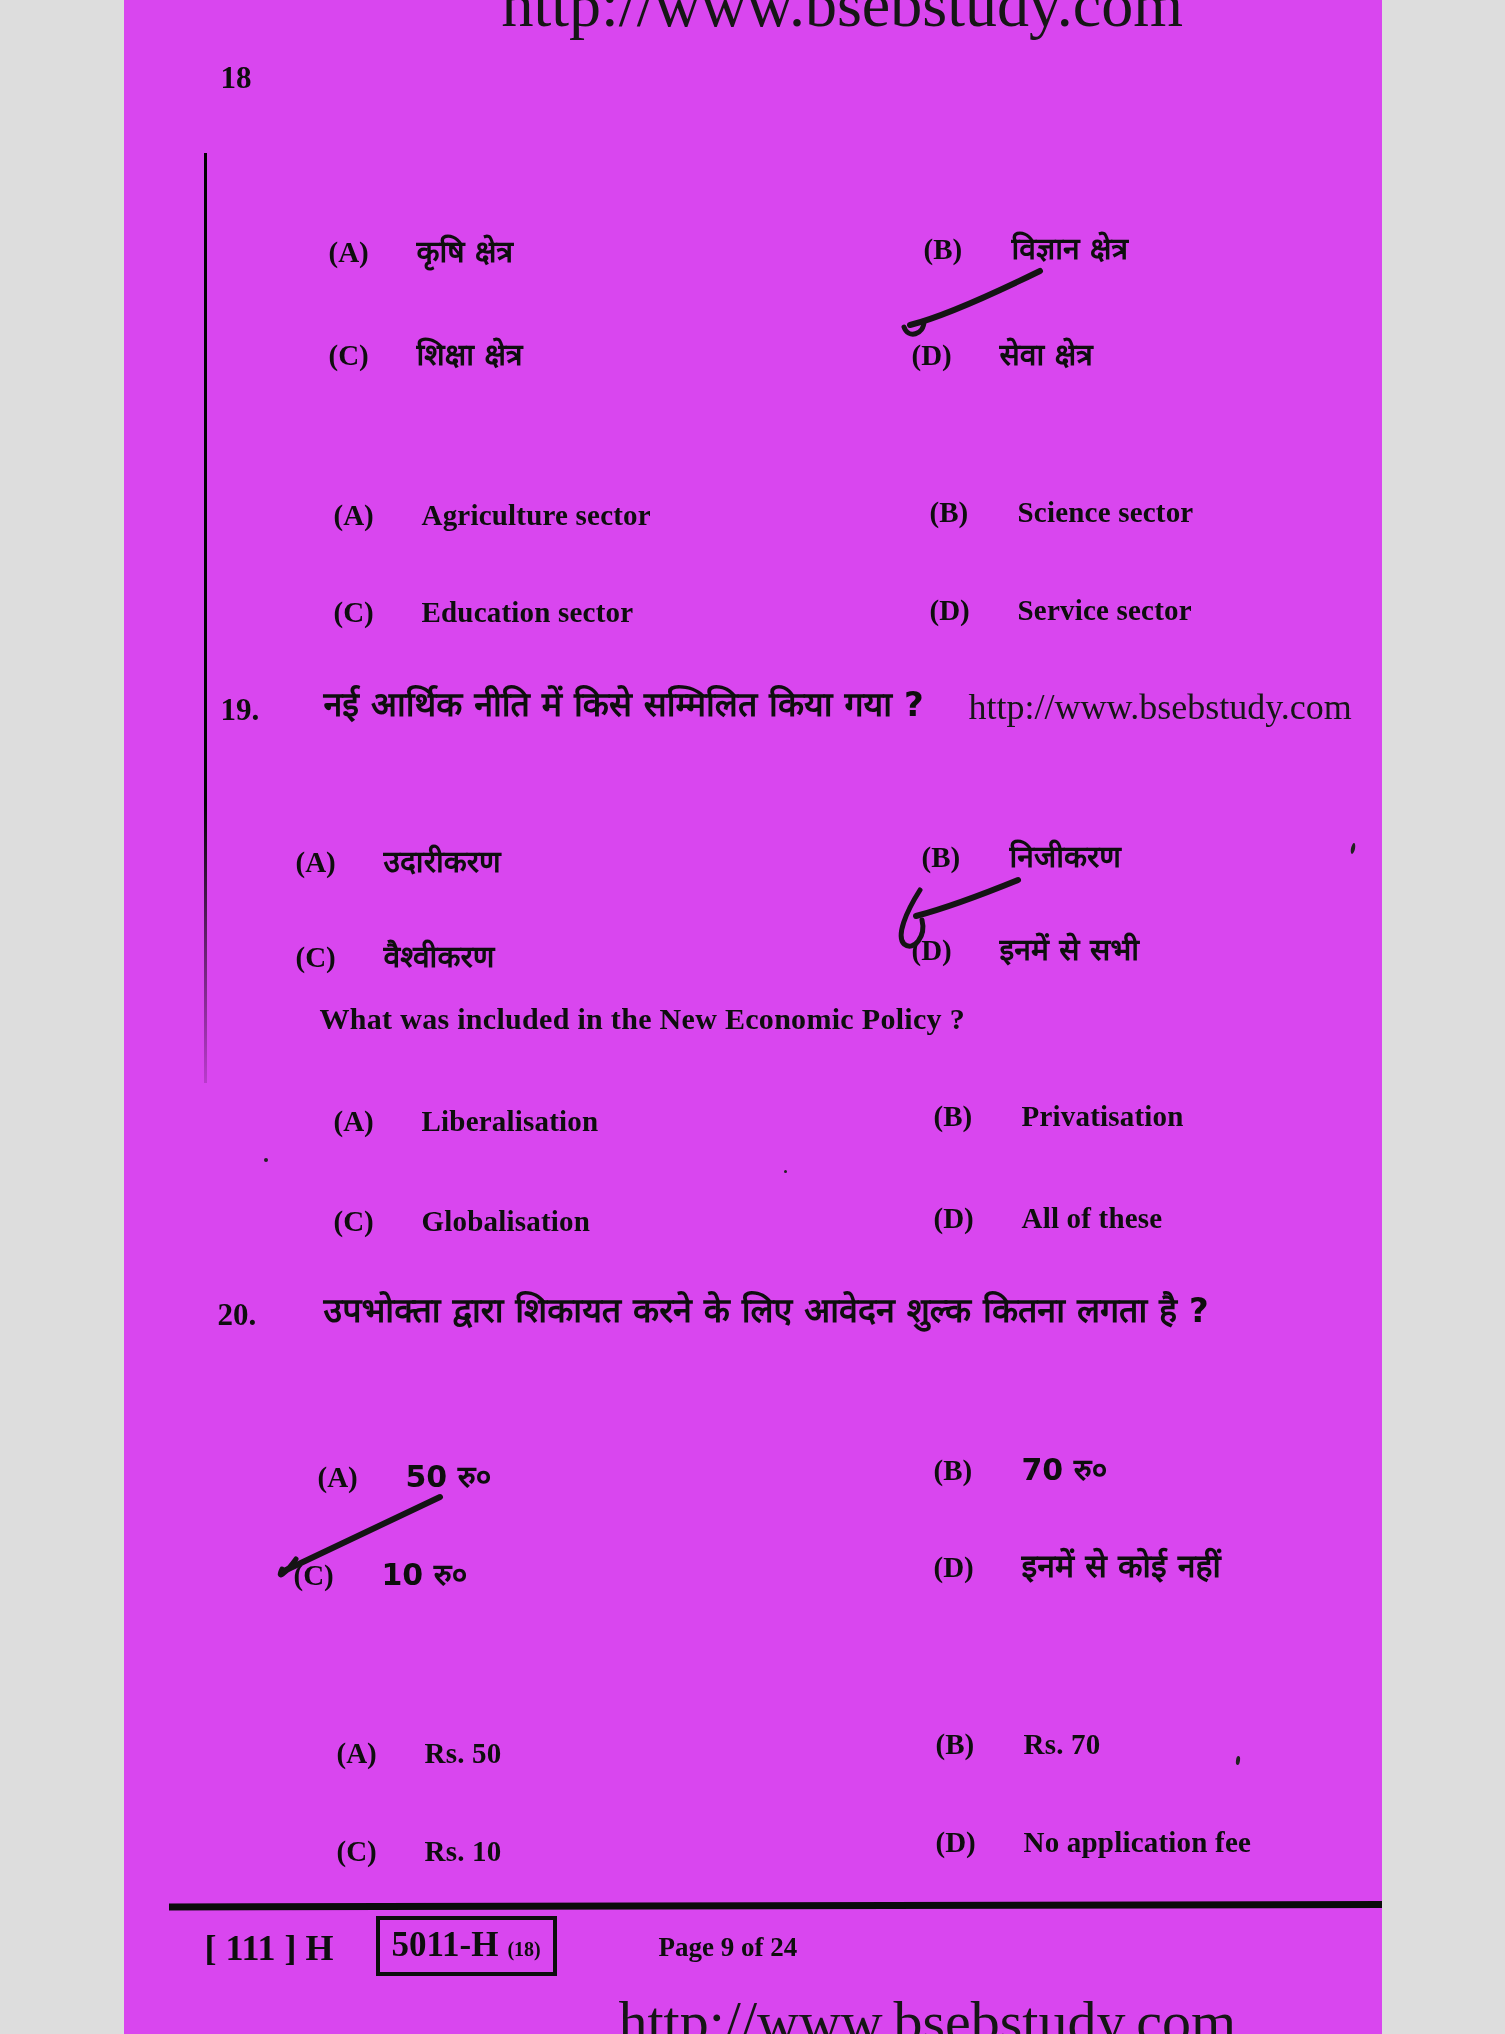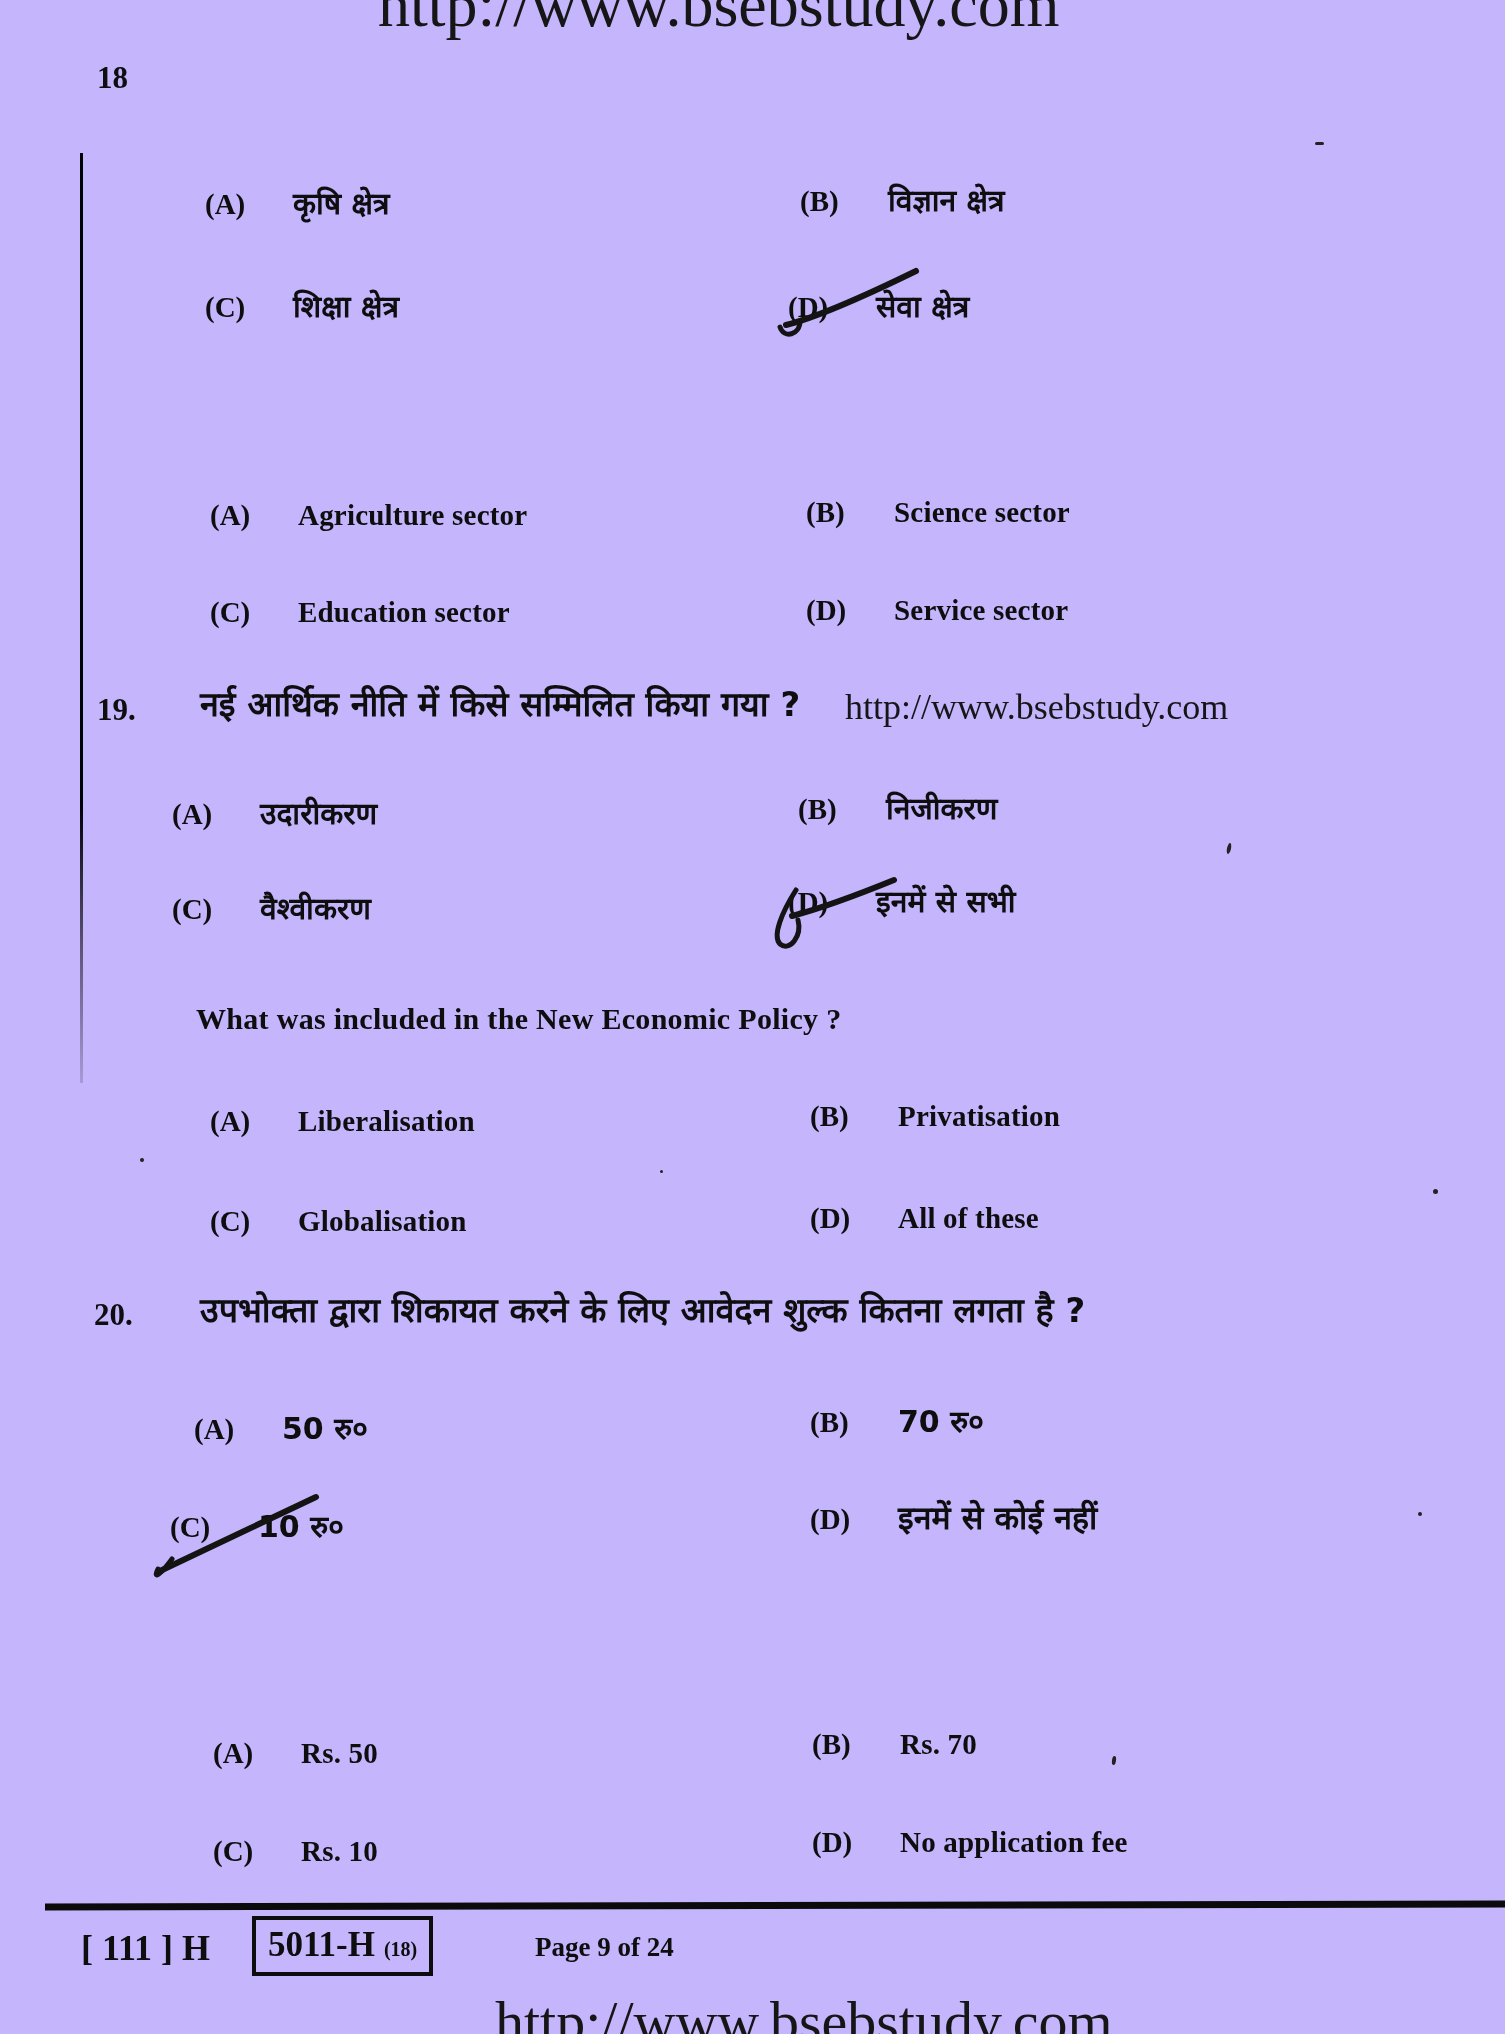--- a/index.html
+++ b/index.html
@@ -1,33 +1,33 @@
 <!DOCTYPE html>
 <html><head>
 <meta charset="utf-8">
 <style>
   html,body{margin:0;padding:0;background:#ddd;}
   .page{
     position:relative;
-    width:1505px;height:2034px;
+    width:1258px;height:2034px;
     margin:0 auto;
-    background:#c4b5fd;
+    background:#d946ef;
     overflow:hidden;
     color:#0e0e0e;
   }
   .abs{position:absolute;white-space:nowrap;}
   .hi{font-family:"DejaVu Sans",sans-serif;font-weight:700;}
   .en{font-family:"Liberation Serif",serif;font-weight:700;}
   .url{font-family:"Liberation Serif",serif;font-weight:400;color:#161616;}
   .q-text-hi{font-size:34px;}
   .q-num{font-size:31px;font-family:"Liberation Serif",serif;font-weight:700;}
   .q-text-en{font-size:30px;letter-spacing:.3px;}
   .opt{position:absolute;display:flex;align-items:baseline;white-space:nowrap;}
   .opt-label{width:88px;flex:none;font-size:29px;}
-  .opt .hi-t{font-size:30px;}
+  .opt .hi-t{font-size:30px;margin-top:48px;}
   .opt .en-t{font-size:29px;letter-spacing:.2px;}
   .tick{position:absolute;left:-22px;top:-30px;pointer-events:none;}
   .vline{
     position:absolute;left:80px;top:153px;width:3px;height:930px;
     background:linear-gradient(#000 0%,#000 70%,rgba(0,0,0,.55) 85%,rgba(0,0,0,.15) 100%);
   }
   .footer-rule{position:absolute;left:45px;top:1902px;width:1460px;height:7px;background:#0b0b0b;transform:skewY(-0.12deg);}
   .code-box{
     position:absolute;left:252px;top:1916px;
     border:4px solid #0d0d0d;padding:5px 12px 7px 12px;

